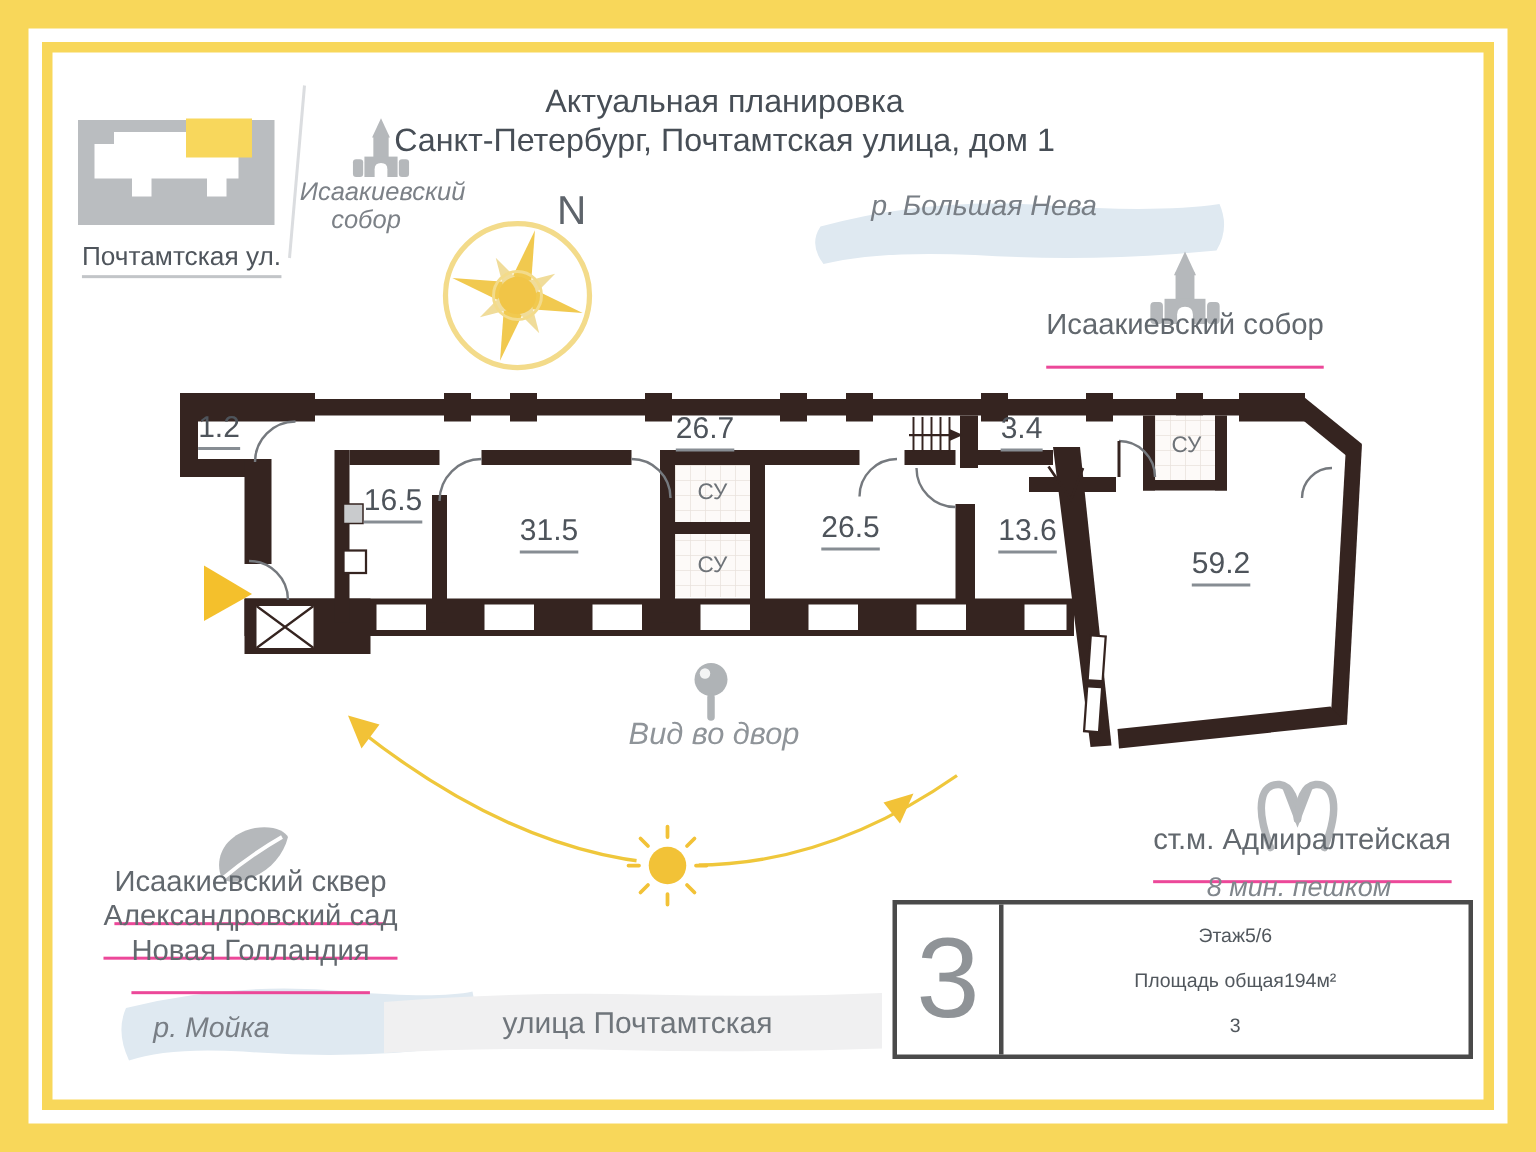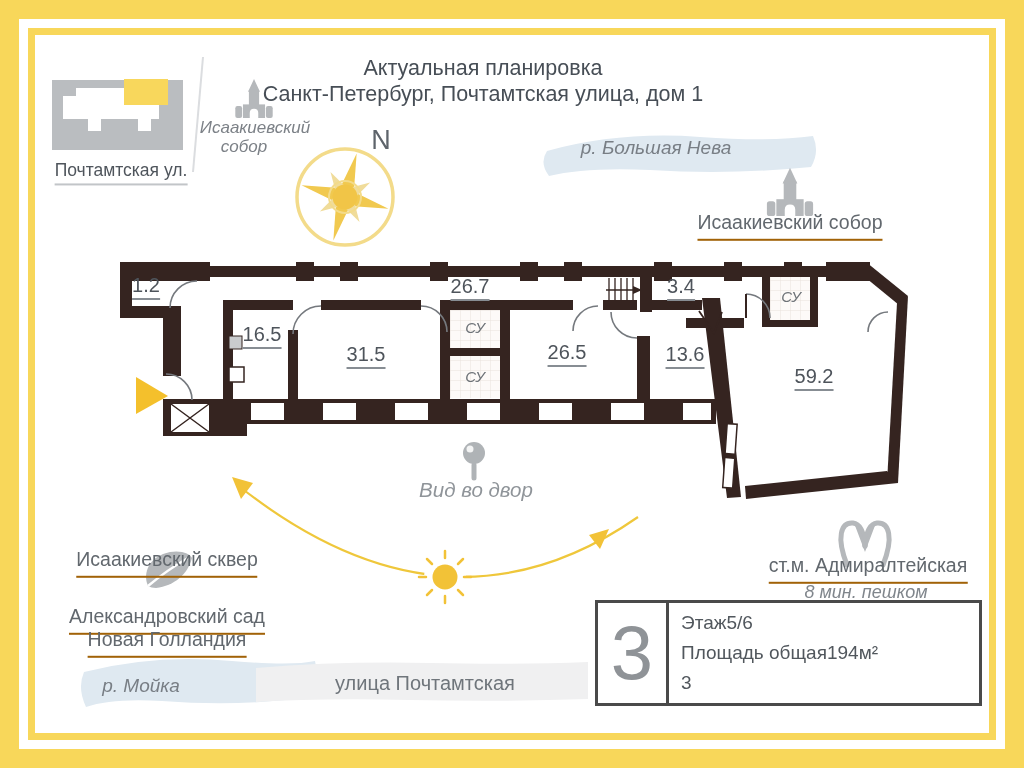--- a/index.html
+++ b/index.html
@@ -2,40 +2,40 @@
 <html><head>
 <meta charset="utf-8">
 <style>
   html,body{margin:0;padding:0;background:#fff;}
   .page{position:relative;width:1024px;height:768px;background:#FFFFFF;overflow:hidden;
         font-family:"Liberation Sans","DejaVu Sans",sans-serif;}
   .frame-outer{position:absolute;inset:0;border:19px solid #F8D75A;pointer-events:none;z-index:5;}
   .frame-inner{position:absolute;inset:28px;border:7px solid #F8D75A;pointer-events:none;z-index:5;}
   .gfx{position:absolute;left:0;top:0;width:1024px;height:768px;z-index:1;}
   .label{position:absolute;transform:translate(-50%,-50%);white-space:nowrap;color:#565C63;z-index:2;line-height:1.15;}
-  .u{border-bottom:2px solid #a16207;padding-bottom:6px;}
+  .u{border-bottom:2px solid #ec4899;padding-bottom:16px;}
   .it{font-style:italic;}
   .title{font-size:21.5px;color:#474E56;font-weight:500;}
   .small-cap{font-size:17px;color:#7C8187;}
   .logo-caption{font-size:17.5px;color:#4F555C;border-bottom:2px solid #C2C5C8;padding-bottom:3px;}
   .n-label{font-size:27px;color:#5E646B;}
   .water{font-size:19px;color:#787E85;}
   .street-label{font-size:20px;color:#6F757B;}
   .room-label{font-size:20px;color:#4E545B;border-bottom:2px solid #878D93;padding-bottom:1px;}
-  .wc-label{font-size:15px;font-style:italic;color:#6E7378;}
+  .wc-label{font-size:15px;color:#6E7378;}
   .park{font-size:19.5px;color:#62686E;}
   .metro-t{font-size:19.5px;color:#62686E;}
   .metro-w{font-size:18px;color:#80868C;}
   .court{font-size:20.5px;color:#8F9499;}
   .summary{position:absolute;left:595px;top:600px;width:387px;height:106px;border:3px solid #4A4A4A;
            box-sizing:border-box;display:flex;background:#fff;z-index:3;}
   .summary-num{width:68px;border-right:3px solid #4A4A4A;display:flex;align-items:center;justify-content:center;
                font-size:76px;font-weight:300;color:#8F9397;line-height:1;}
   .summary-rows{flex:1;display:flex;flex-direction:column;justify-content:space-around;padding:5px 13px 5px 12px;}
-  .srow{display:flex;justify-content:flex-start;font-size:19px;color:#51575D;}
+  .srow{display:flex;justify-content:center;font-size:13px;color:#51575D;}
 </style>
 </head>
 <body>
 
 <div class="page">
 
   <svg class="gfx" viewBox="0 0 1024 768">
     <defs>
       <pattern id="tile" patternUnits="userSpaceOnUse" width="10" height="10">
         <rect width="10" height="10" fill="#FDFAF8"></rect>
@@ -207,39 +207,39 @@
   <div class="label title" style="left:483px;top:68px;">Актуальная планировка</div>
   <div class="label title" style="left:483px;top:94px;">Санкт-Петербург, Почтамтская улица, дом 1</div>
 
   <div class="label logo-caption" style="left:121px;top:173px;">Почтамтская ул.</div>
 
   <div class="label small-cap it" style="left:255px;top:128px;">Исаакиевский</div>
   <div class="label small-cap it" style="left:244px;top:147px;">собор</div>
 
   <div class="label n-label" style="left:381px;top:141px;">N</div>
 
-  <div class="label water it" style="left:656px;top:148px;">р. Большая Нева</div>
+  <div class="label water it" style="left:656px;top:138px;">р. Большая Нева</div>
 
   <div class="label metro-t u" style="left:790px;top:226px;">Исаакиевский собор</div>
 
   <div class="label room-label" style="left:146px;top:287px;">1.2</div>
   <div class="label room-label" style="left:470px;top:288px;">26.7</div>
   <div class="label room-label" style="left:681px;top:288px;">3.4</div>
   <div class="label room-label" style="left:262px;top:336px;">16.5</div>
   <div class="label room-label" style="left:366px;top:356px;">31.5</div>
   <div class="label room-label" style="left:567px;top:354px;">26.5</div>
   <div class="label room-label" style="left:685px;top:356px;text-align:right;">13.6</div>
   <div class="label room-label" style="left:814px;top:378px;">59.2</div>
   <div class="label wc-label" style="left:475px;top:328px;">СУ</div>
   <div class="label wc-label" style="left:475px;top:377px;">СУ</div>
   <div class="label wc-label" style="left:791px;top:297px;">СУ</div>
 
   <div class="label court it" style="left:476px;top:490px;">Вид во двор</div>
 
-  <div class="label park u" style="left:167px;top:563px;">Исаакиевский сквер</div>
+  <div class="label park u" style="left:167px;top:597px;">Исаакиевский сквер</div>
   <div class="label park u" style="left:167px;top:620px;">Александровский сад</div>
   <div class="label park u" style="left:167px;top:643px;">Новая Голландия</div>
 
   <div class="label water it" style="left:141px;top:686px;">р. Мойка</div>
   <div class="label street-label" style="left:425px;top:683px;">улица Почтамтская</div>
 
   <div class="label metro-t u" style="left:868px;top:569px;">ст.м. Адмиралтейская</div>
   <div class="label metro-w it" style="left:866px;top:592px;">8 мин. пешком</div>
 
   <div class="summary">

